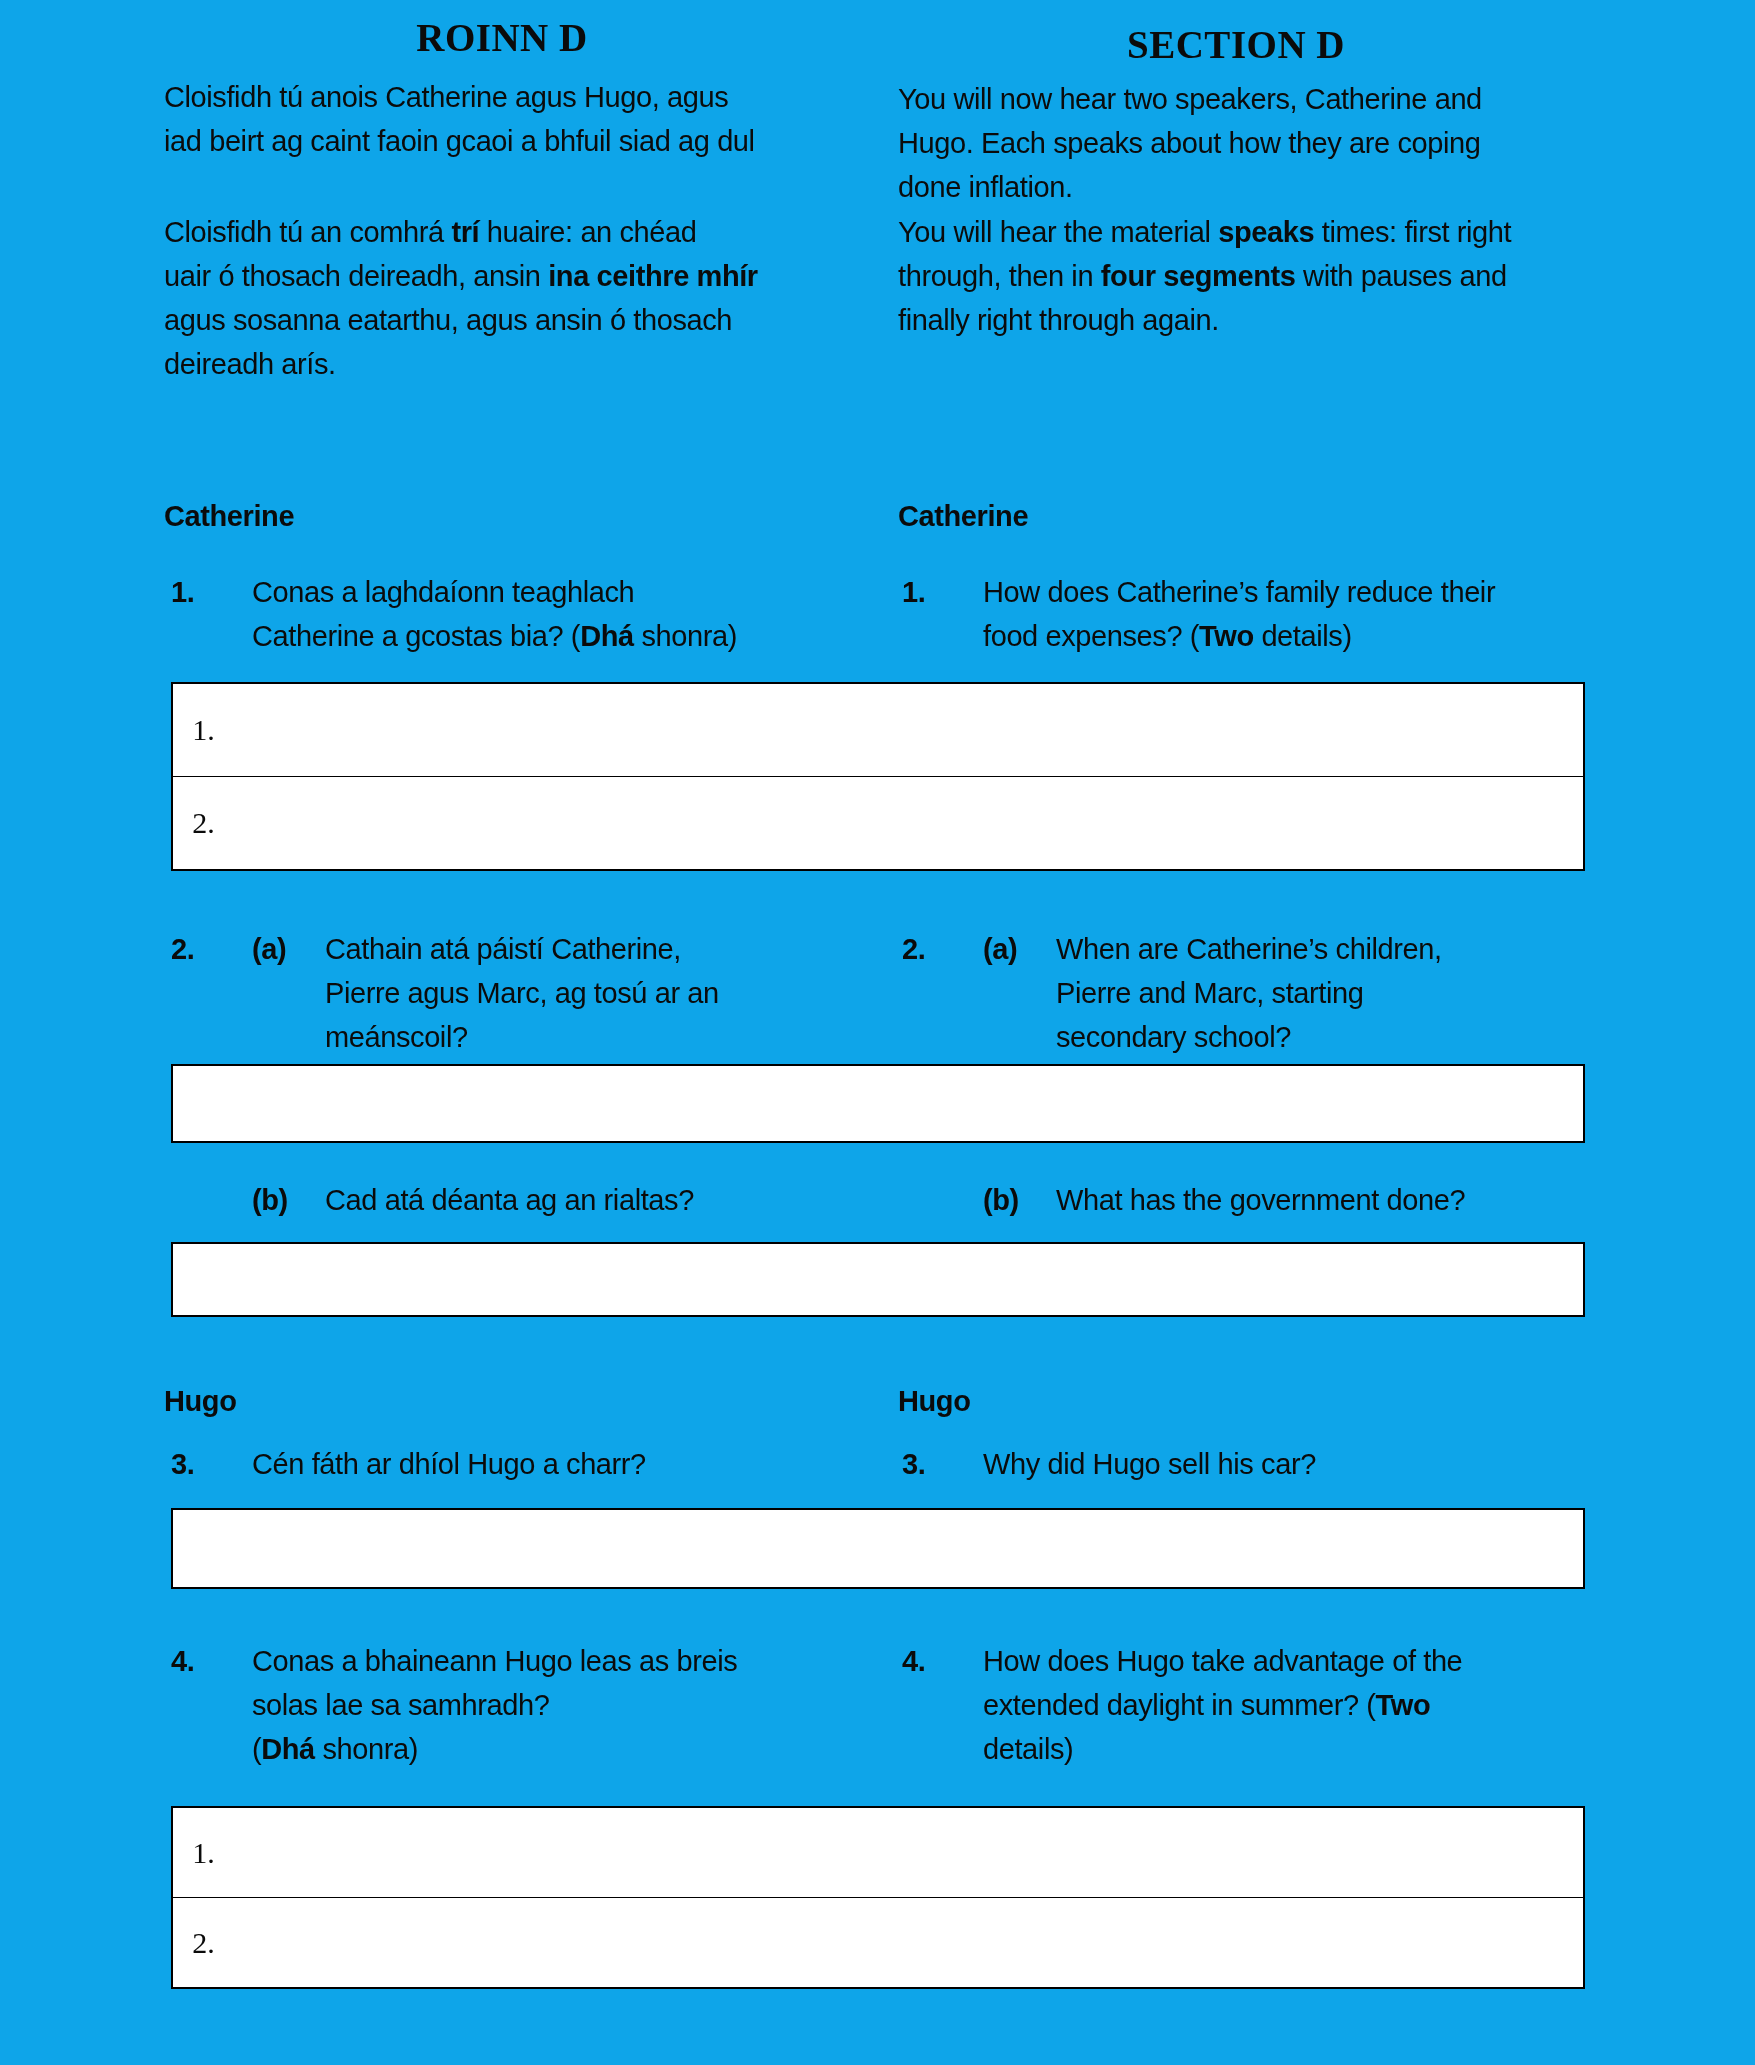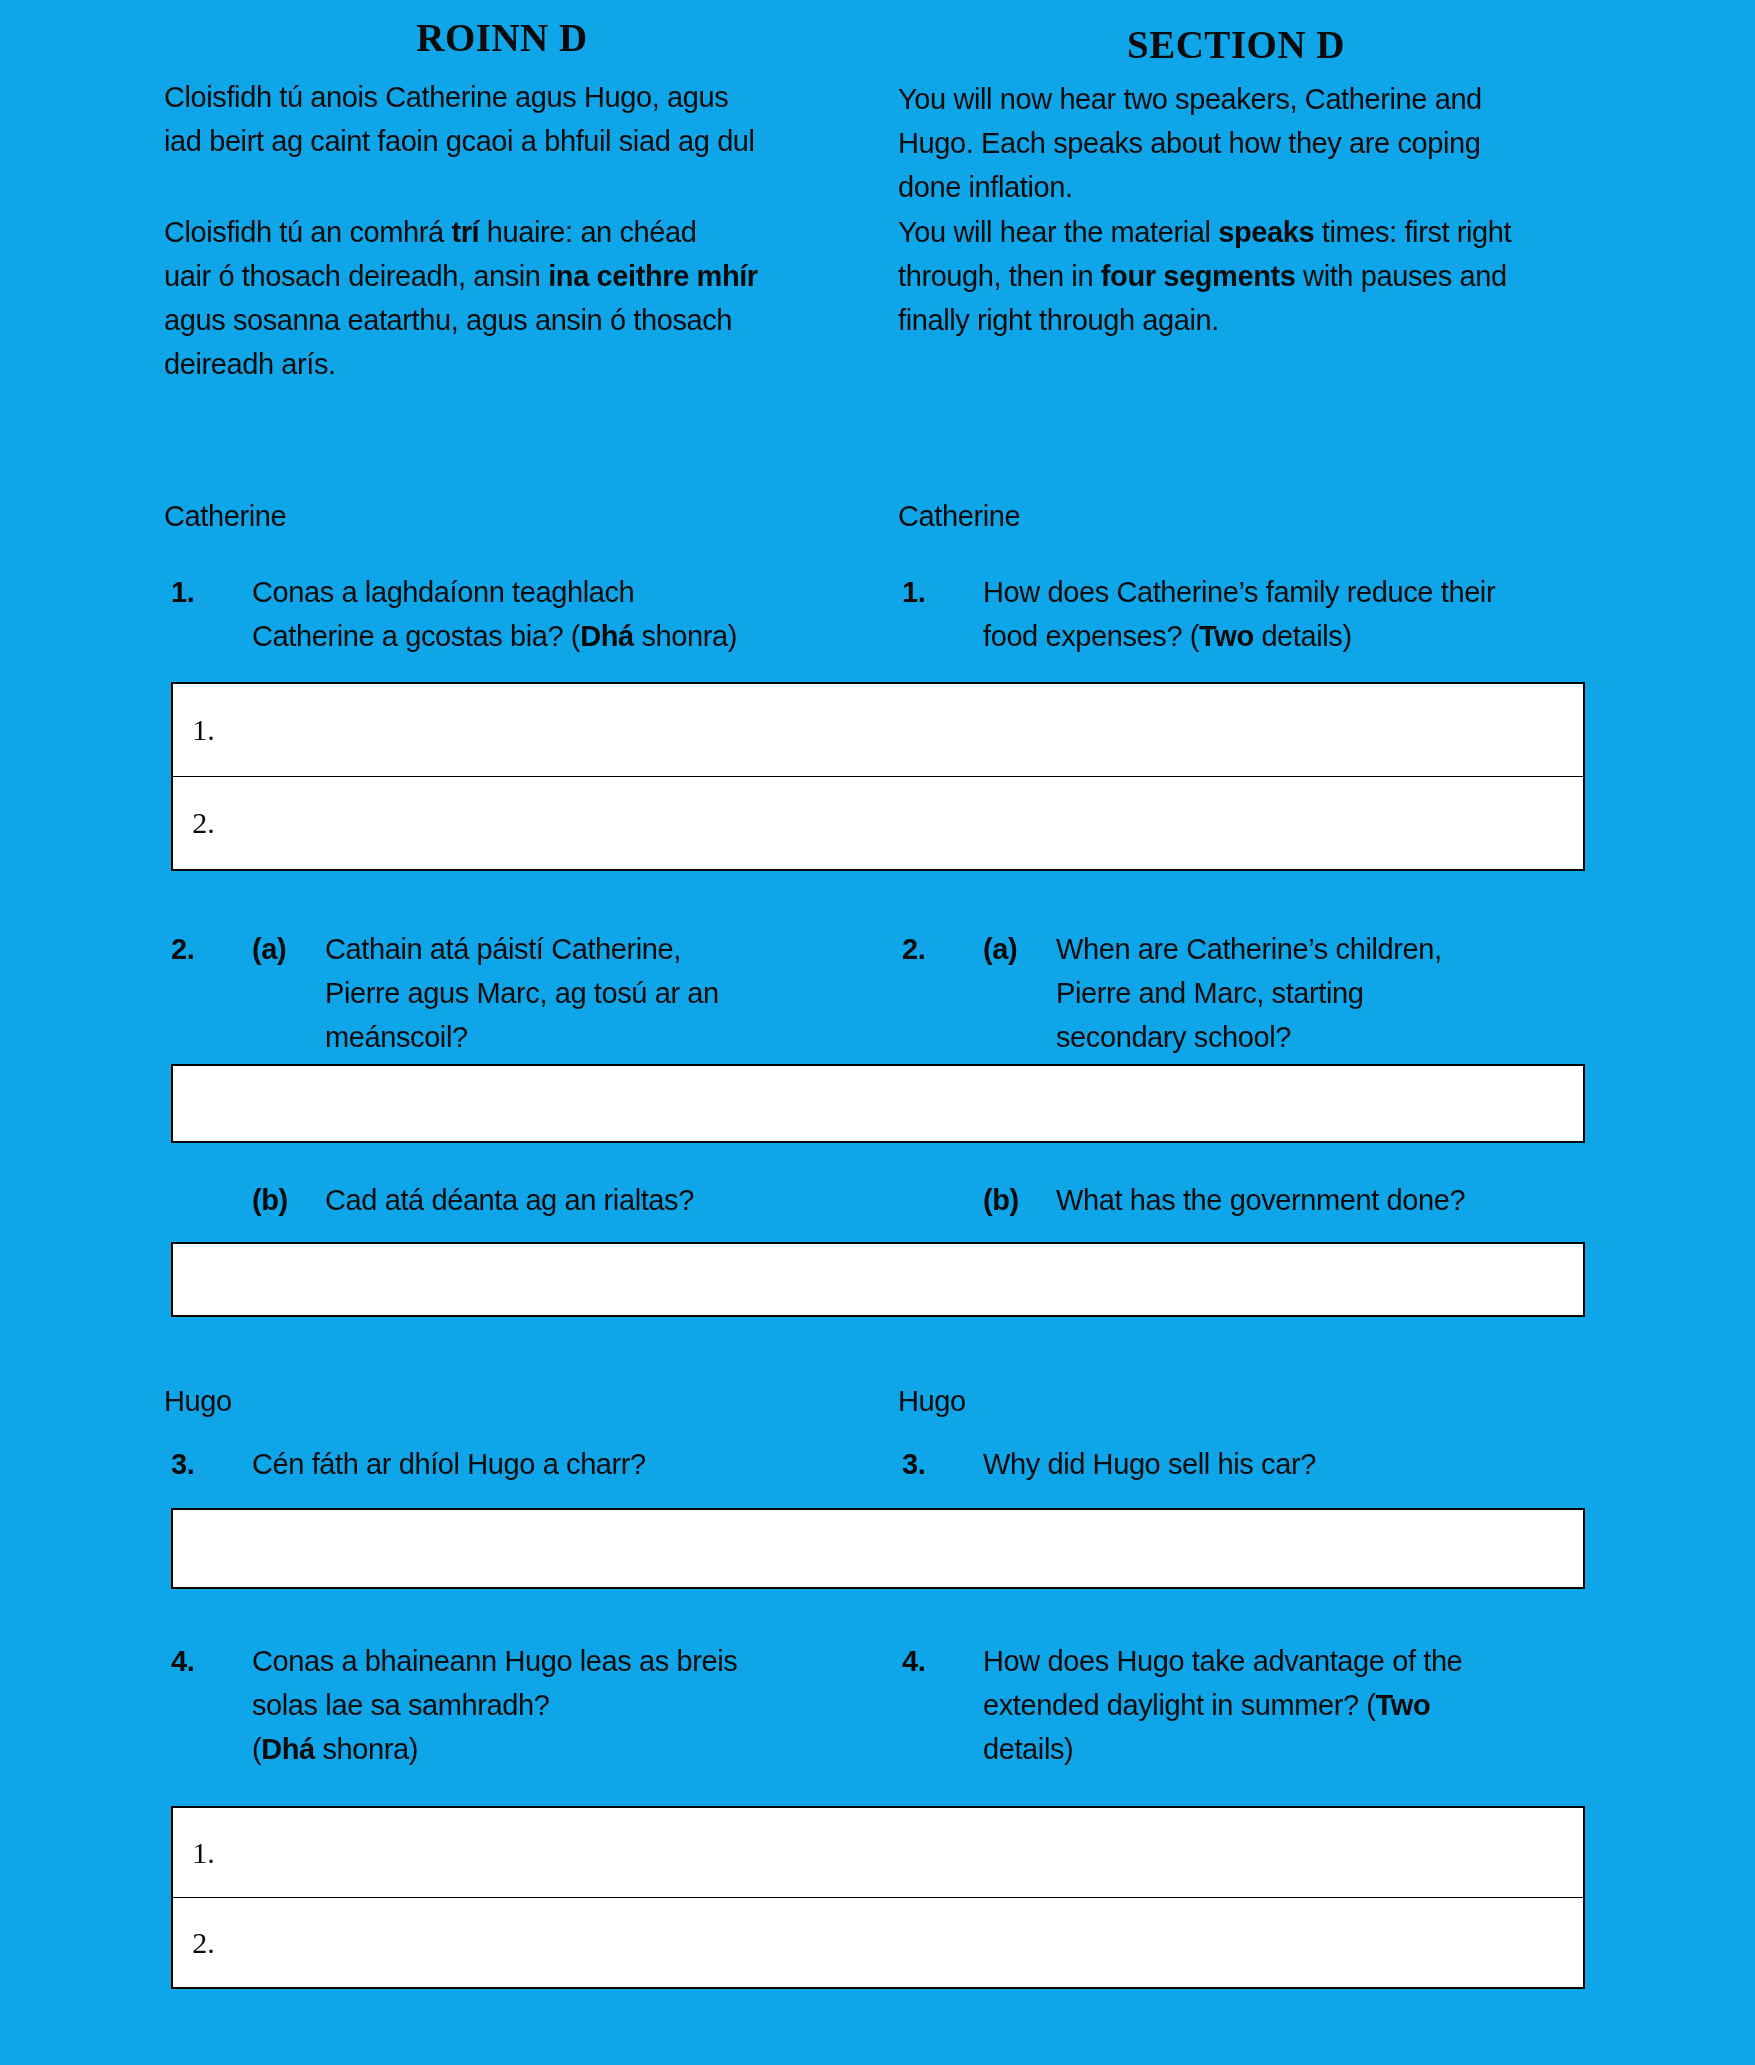--- a/index.html
+++ b/index.html
@@ -27,21 +27,21 @@
     line-height:46px;
   }
   .hdr-left{left:164px;top:15.4px;width:676px;}
   .hdr-right{left:898px;top:13px;width:676px;margin-top:9px;}
 
   .p1-left{left:164px;top:75px;width:676px;}
   .p1-right{left:898px;top:77px;width:743px;}
   .p2-left{left:164px;top:210px;width:676px;}
   .p2-right{left:898px;top:210px;width:743px;}
 
-  .colhead{font-weight:normal;line-height:44px;}
+  .colhead{font-weight:bold;line-height:44px;}
   .h-cath-left{left:164px;top:494px;}
   .h-cath-right{left:898px;top:494px;}
   .h-hugo-left{left:164px;top:1379px;}
   .h-hugo-right{left:898px;top:1379px;}
 
   
   .q{display:flex;align-items:flex-start;}
   .qnum{width:81px;flex:none;font-weight:bold;line-height:44px;}
   .qsub{width:73px;flex:none;font-weight:bold;line-height:44px;}
   .qtext{flex:1;min-width:0;}

